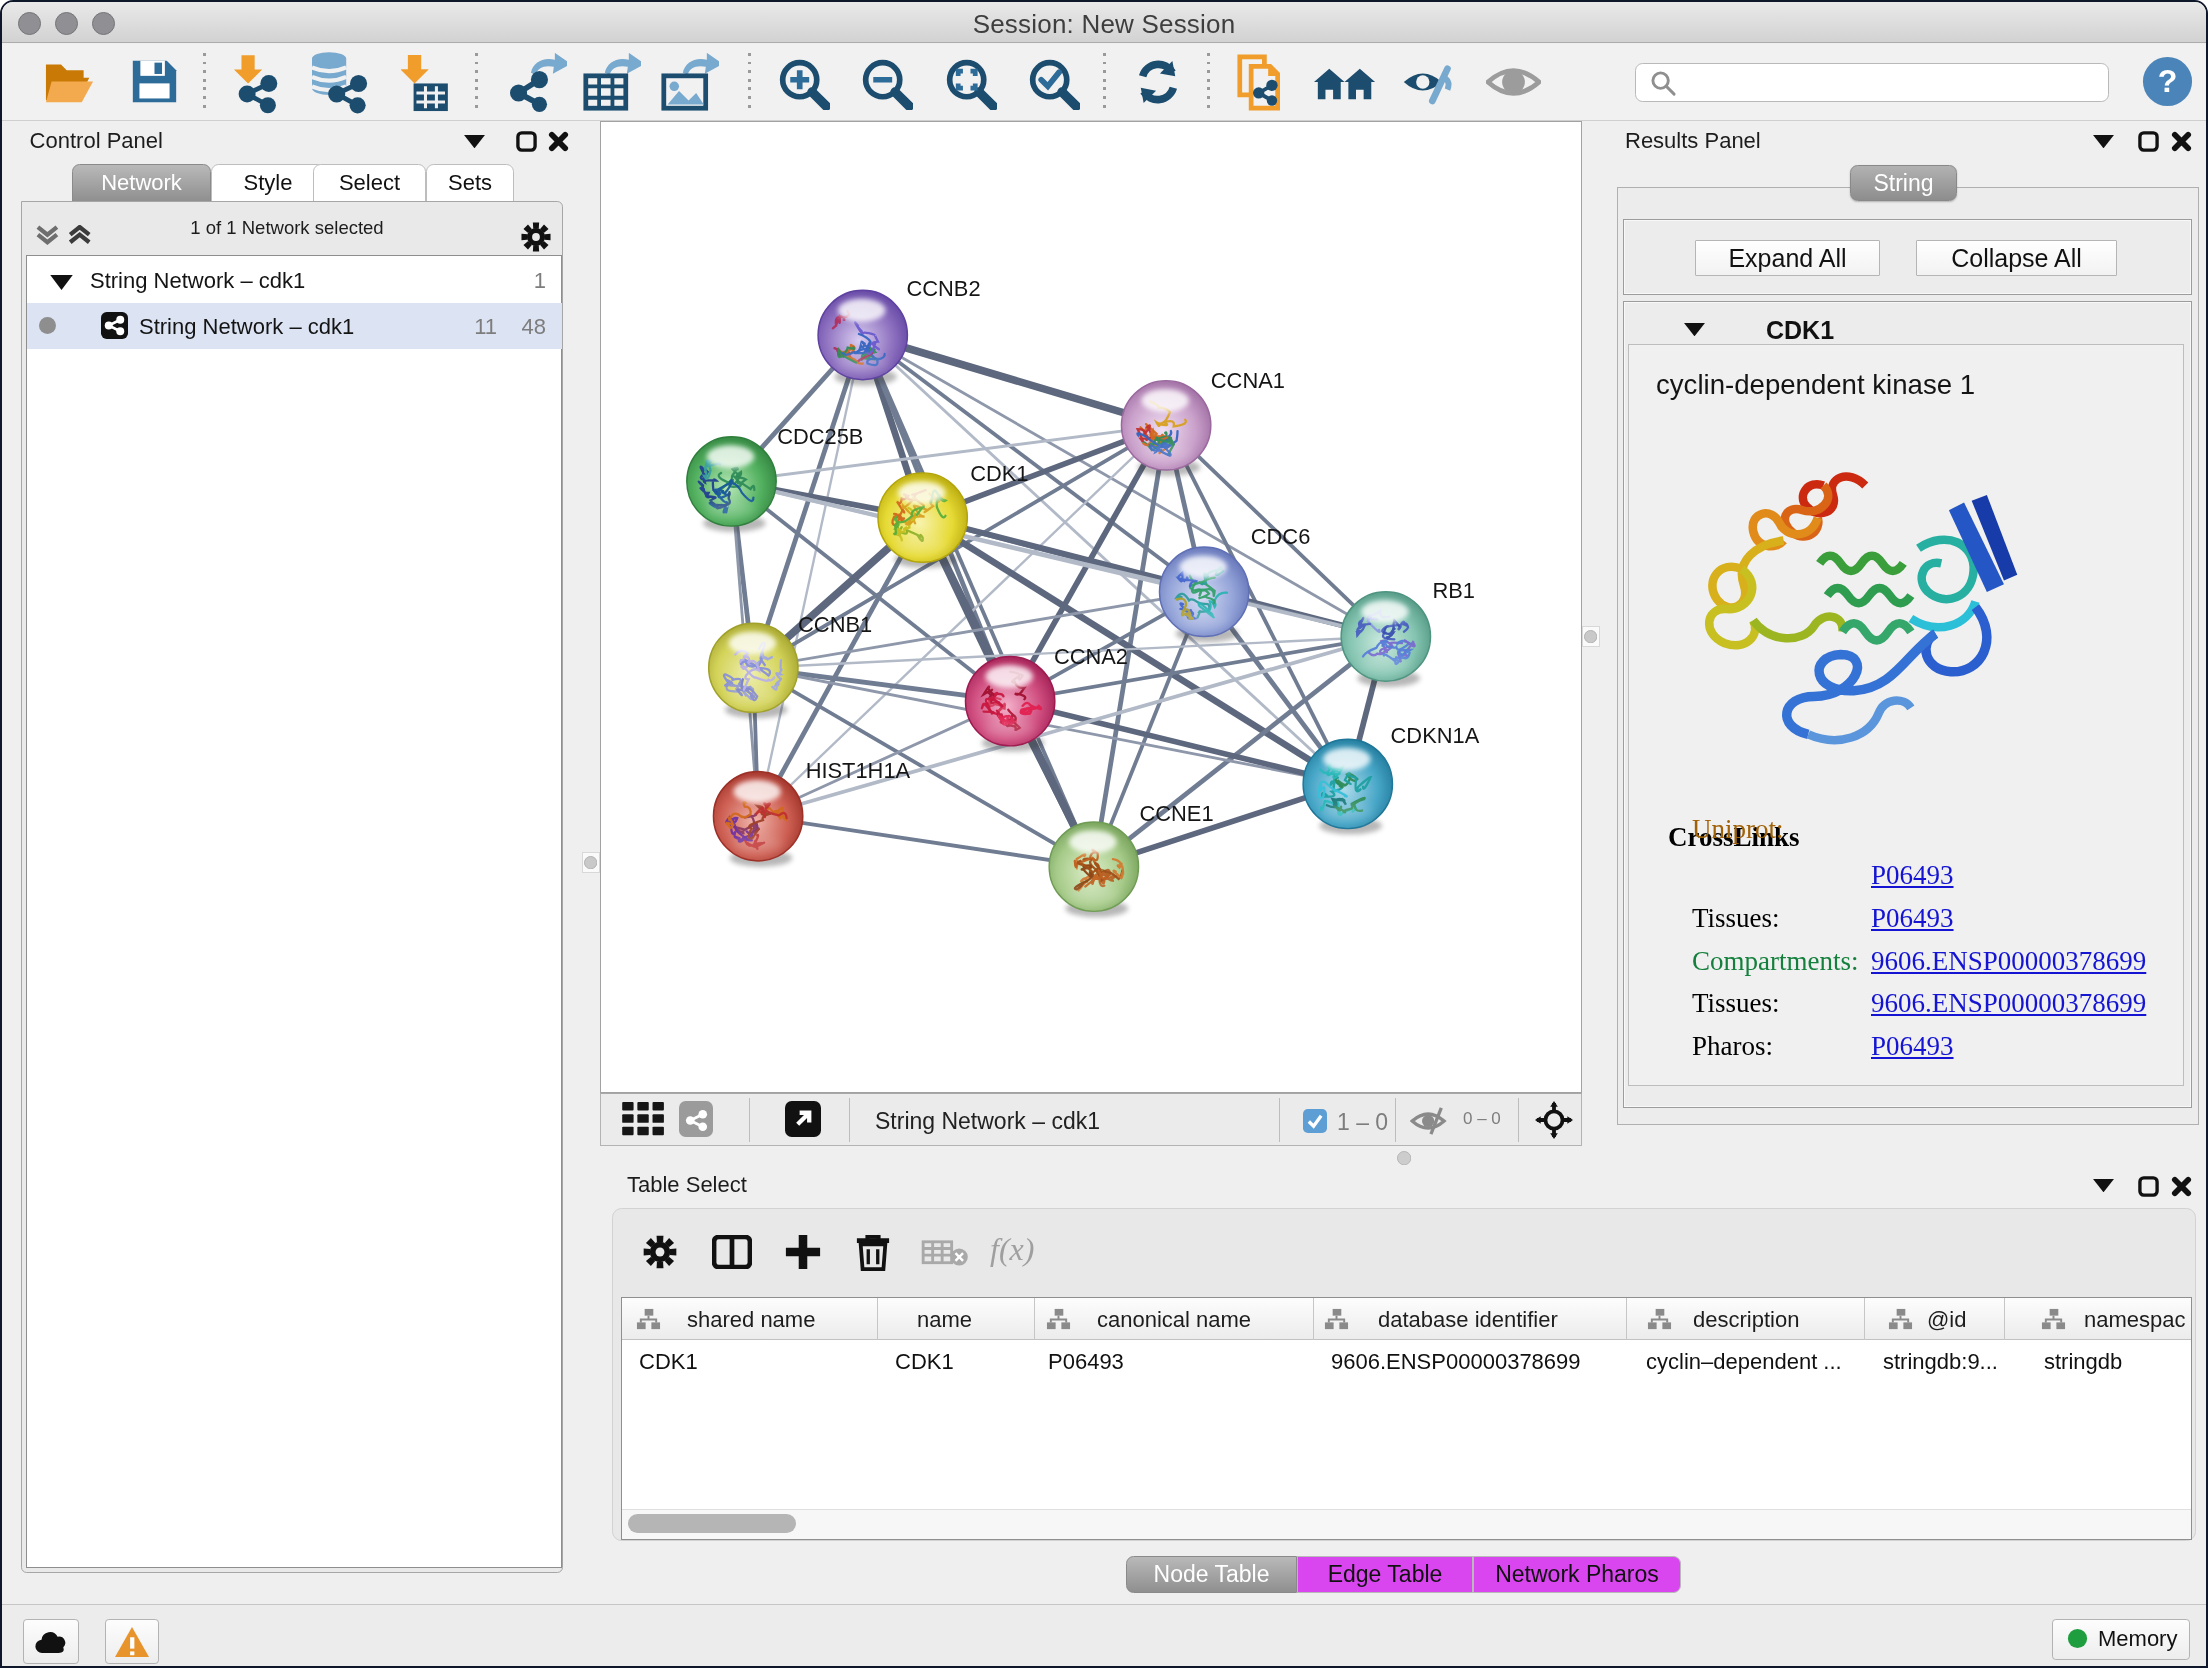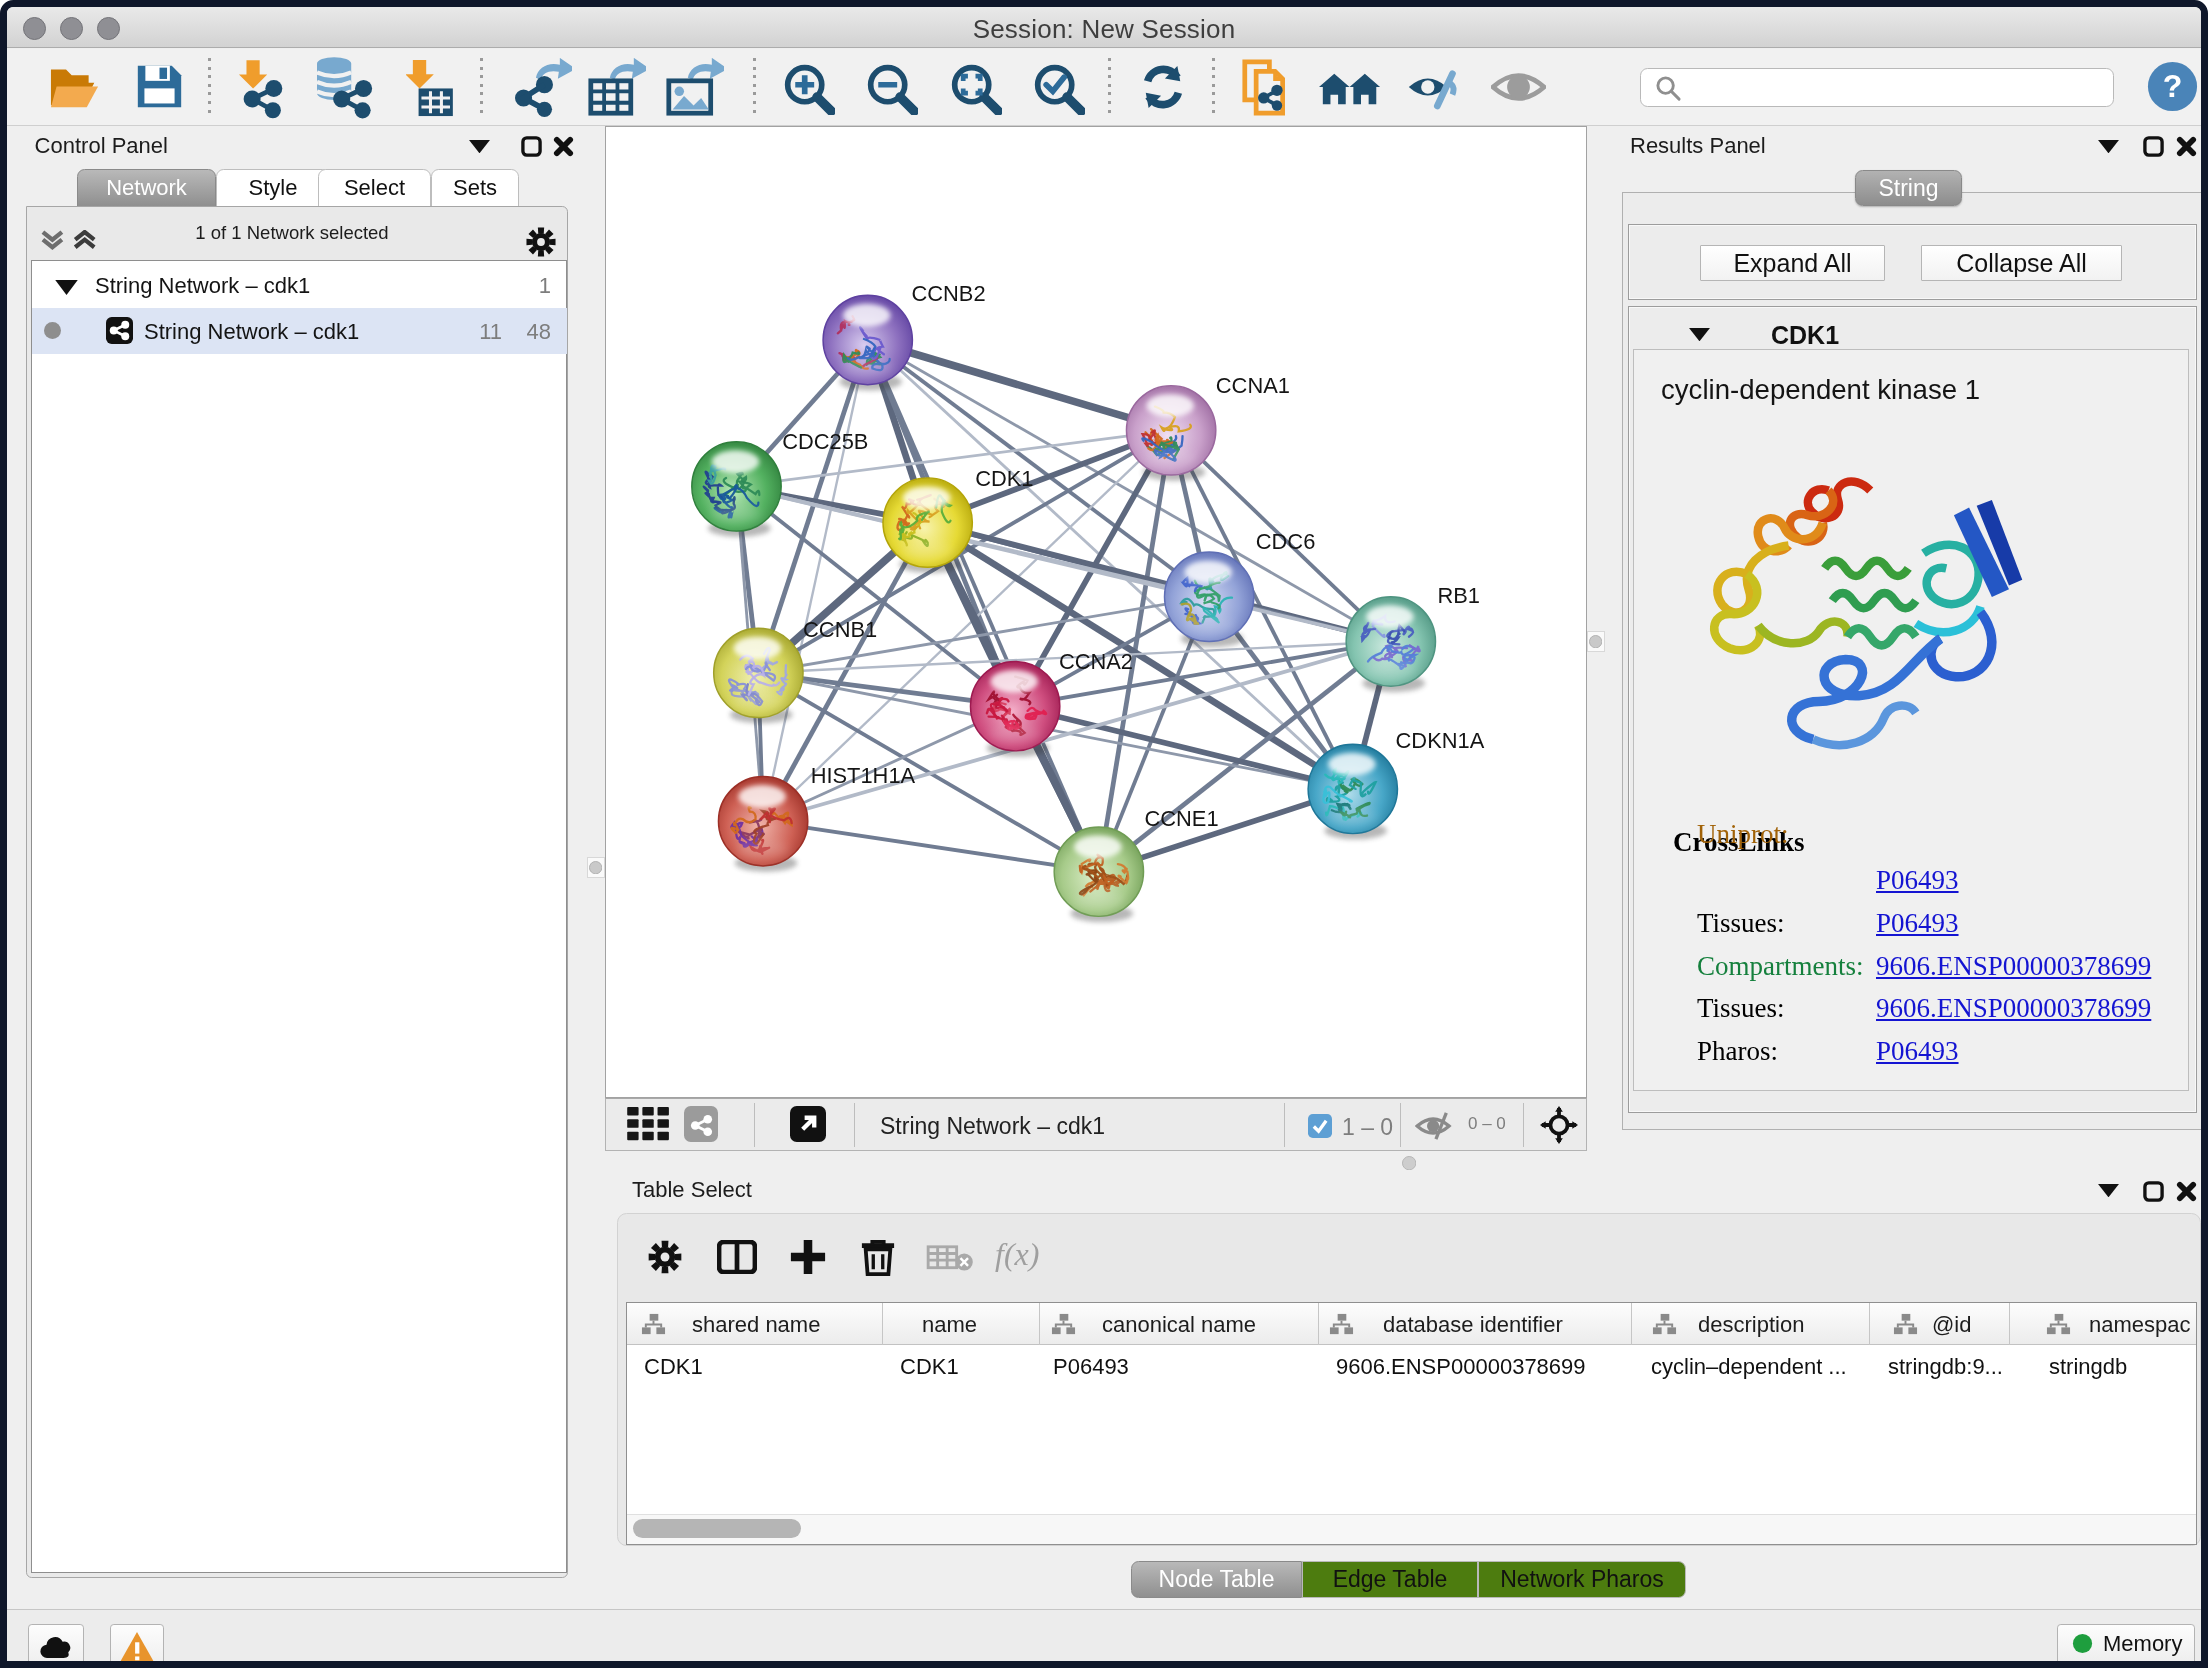--- a/index.html
+++ b/index.html
@@ -1,16 +1,16 @@
 <!DOCTYPE html>
 <html style="font-size:15px"><head><meta charset="utf-8">
 <style>
 *{margin:0;padding:0;box-sizing:border-box}
 html,body{width:2208px;height:1668px;background:#fff;font-family:"Liberation Sans",sans-serif;-webkit-font-smoothing:antialiased}
-#win{position:absolute;left:0;top:0;width:2208px;height:1668px;background:#efefef;border:7px solid #0f172a;border-radius:13.3px 13.3px 0 0;overflow:hidden}
+#win{position:absolute;left:0;top:0;width:2208px;height:1668px;background:#efefef;border:2px solid #0f172a;border-radius:13.3px 13.3px 0 0;overflow:hidden}
 .abs{position:absolute}
 #titlebar{left:0;top:0;width:100%;height:41px;background:linear-gradient(#e9e9e9,#d2d2d2);border-bottom:1px solid #acacac}
 .tl{width:23px;height:23px;border-radius:50%;background:#8f8f94;border:1.4px solid #747479;top:9.5px}
 #title{width:100%;top:6.7px;text-align:center;font-size:26px;font-weight:500;color:#3e3e3e;letter-spacing:0.2px}
 #toolbar{left:0;top:42px;width:100%;height:77px;background:#f1f1f1;border-bottom:1px solid #cfcfcf}
 .tsep{top:51px;height:59px;width:2.9px;background:repeating-linear-gradient(#9a9a9a 0 2.9px,transparent 2.9px 8.6px)}
 #searchbox{left:1633px;top:61px;width:474px;height:39px;background:#fff;border:1.9px solid #b9b9b9;border-radius:7.6px}
 .ptitle{font-size:22px;color:#1c1c1c}
 
 #cp-tabs .tab{position:absolute;top:162px;height:38px;border:1px solid #bdbdbd;background:#fff;color:#111;
@@ -29,21 +29,21 @@
 #rp-inner{left:1626px;top:342px;width:556px;height:742px;background:#f0f0f0;border:1px solid #bdbdbd}
 .serif{font-family:"Liberation Serif",serif}
 .xlink{color:#1414d2;text-decoration:underline}
 
 #tp-box{left:610px;top:1206px;width:1584px;height:333px;background:#e8e8e8;border:1px solid #d2d2d2;border-radius:9.5px}
 #tp-table{left:619px;top:1295px;width:1571px;height:243px;background:#fff;border:1px solid #8f8f8f}
 #tp-header{left:620px;top:1296px;width:1569px;height:42px;background:linear-gradient(#fdfdfd,#ececec);border-bottom:1px solid #c2c2c2}
 .colsep{position:absolute;top:1296px;height:42px;width:1px;background:#c6c6c6}
 .hcell{position:absolute;top:1305px;font-size:22px;color:#1d1d1d}
 .dcell{position:absolute;top:1347px;font-size:22px;color:#111}
-.btab{position:absolute;top:1554px;height:37px;border:1px solid #b9b9b9;background:#4d7c0f;color:#111;font-size:23px;text-align:center;line-height:35px}
+.btab{position:absolute;top:1554px;height:37px;border:1px solid #b9b9b9;background:#d946ef;color:#111;font-size:23px;text-align:center;line-height:35px}
 #statusbar{left:0;top:1602px;width:100%;height:67px;background:#ececec;border-top:1px solid #c6c6c6}
 .sbtn{position:absolute;top:1617px;height:45px;background:linear-gradient(#fdfdfd,#ededed);border:1px solid #b3b3b3;border-radius:3.8px}
 </style></head><body>
 <div id="win">
 <div id="titlebar" class="abs"></div>
     <div class="tl abs" style="left:16px"></div>
     <div class="tl abs" style="left:53px"></div>
     <div class="tl abs" style="left:90px"></div>
     <div id="title" class="abs">Session: New Session</div>
     <div id="toolbar" class="abs"></div>

